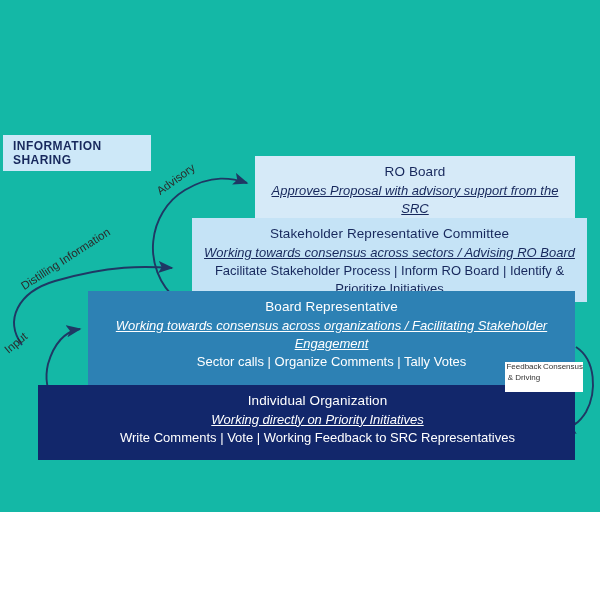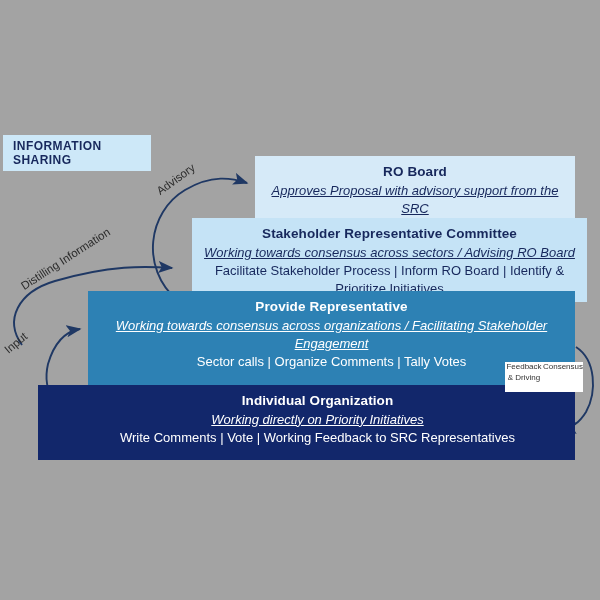--- a/index.html
+++ b/index.html
@@ -4,41 +4,41 @@
 <style>
   * { box-sizing: border-box; margin: 0; padding: 0; }
   html, body {
     width: 600px; height: 600px;
     background: #ffffff;
     font-family: "Liberation Sans", sans-serif;
     overflow: hidden;
   }
   #canvas {
     position: relative;
-    width: 600px; height: 600px;
-    background: #a3a3a3;
+    width: 600px; height: 512px;
+    background: #14b8a6;
   }
 
   
   #arrows {
     position: absolute; left: 0; top: 0;
     width: 600px; height: 600px;
     pointer-events: none;
     z-index: 5;
   }
 
   
   .tier {
     position: absolute;
     text-align: center;
     padding: 6px 10px 8px 10px;
     z-index: 3;
   }
   .tier .tier-title {
-    font-weight: bold;
+    font-weight: normal;
     font-size: 13.5px;
     line-height: 1.45;
     letter-spacing: .1px;
   }
   .tier .tier-sub {
     font-style: italic;
     text-decoration: underline;
     font-size: 13px;
     line-height: 1.42;
   }
@@ -160,21 +160,21 @@
     <div class="tier-sub">Approves Proposal with advisory support from the SRC</div>
   </div>
 
   <div class="tier" id="tier-src">
     <div class="tier-title">Stakeholder Representative Committee</div>
     <div class="tier-sub">Working towards consensus across sectors / Advising RO Board</div>
     <div class="tier-actions">Facilitate Stakeholder Process | Inform RO Board | Identify &amp; Prioritize Initiatives</div>
   </div>
 
   <div class="tier" id="tier-sector">
-    <div class="tier-title">Provide Representative</div>
+    <div class="tier-title">Board Representative</div>
     <div class="tier-sub">Working towards consensus across organizations / Facilitating Stakeholder Engagement</div>
     <div class="tier-actions">Sector calls | Organize Comments | Tally Votes</div>
   </div>
 
   <div class="tier" id="tier-individual">
     <div class="tier-title">Individual Organization</div>
     <div class="tier-sub">Working directly on Priority Initiatives</div>
     <div class="tier-actions">Write Comments | Vote | Working Feedback to SRC Representatives</div>
   </div>
 

